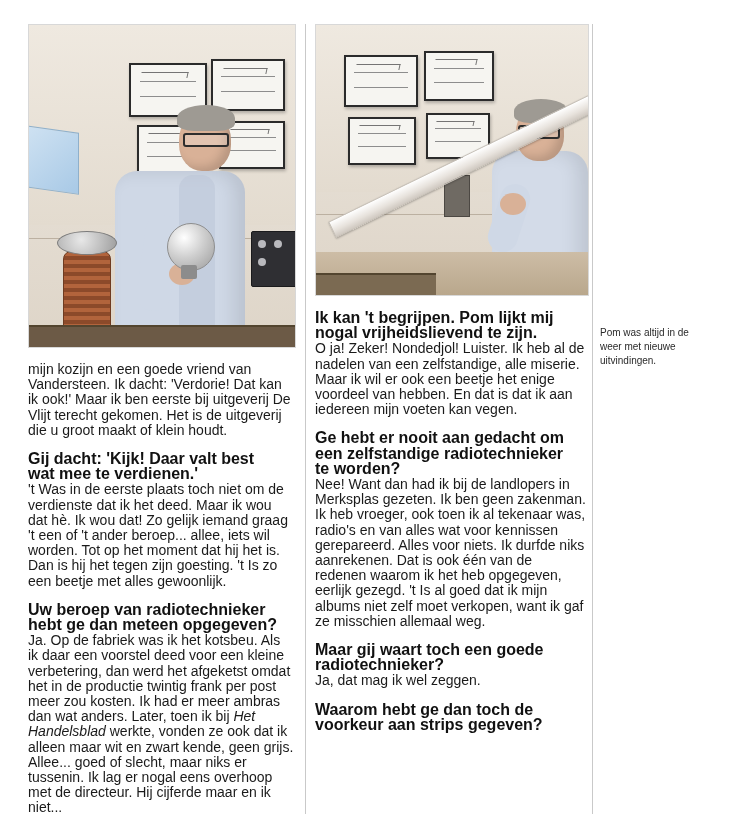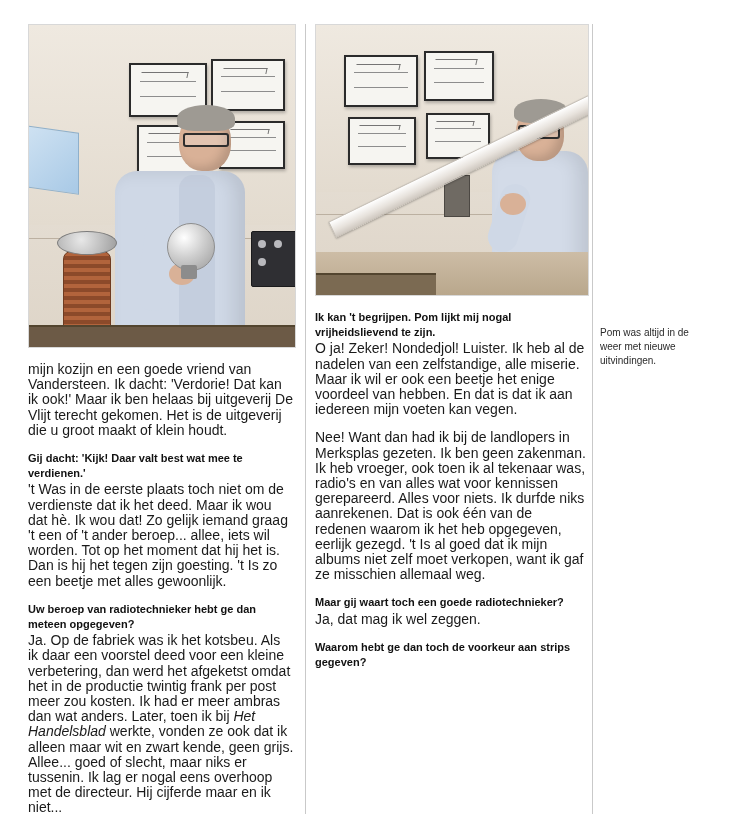--- a/index.html
+++ b/index.html
@@ -220,21 +220,21 @@
   
   .body-text {
     font-size: 14px;
     line-height: 15.2px;
     text-align: left;
     color: #1a1a1a;
     margin: 0 0 13px 0;
   }
   .q {
     font-weight: bold;
-    font-size: 11px;
+    font-size: 16px;
     line-height: 15.2px;
     margin: 0 12px 1px 0;
     color: #111;
   }
   .a {
     margin: 0 0 13px 0;
   }
   .italic { font-style: italic; }
 
   .caption {
@@ -293,21 +293,21 @@
       <div class="device" style="left:222px; top:206px; width:44px; height:54px;">
         <span class="knob" style="left:6px; top:8px;"></span>
         <span class="knob" style="left:22px; top:8px;"></span>
         <span class="knob" style="left:6px; top:26px;"></span>
       </div>
 
       <div class="table" style="left:0; top:300px; width:266px; height:22px;"></div>
     </div>
 
     <div class="lead-left">
-      <p class="body-text">mijn kozijn en een goede vriend van Vandersteen. Ik dacht: 'Verdorie! Dat kan ik ook!' Maar ik ben helaas bij uitgeverij De Vlijt terecht gekomen. Het is de uitgeverij die u groot maakt of klein houdt.</p>
+      <p class="body-text">mijn kozijn en een goede vriend van Vandersteen. Ik dacht: 'Verdorie! Dat kan ik ook!' Maar ik ben eerste bij uitgeverij De Vlijt terecht gekomen. Het is de uitgeverij die u groot maakt of klein houdt.</p>
 
       <p class="q">Gij dacht: 'Kijk! Daar valt best wat mee te verdienen.'</p>
       <p class="body-text a">'t Was in de eerste plaats toch niet om de verdienste dat ik het deed. Maar ik wou dat hè. Ik wou dat! Zo gelijk iemand graag 't een of 't ander beroep... allee, iets wil worden. Tot op het moment dat hij het is. Dan is hij het tegen zijn goesting. 't Is zo een beetje met alles gewoonlijk.</p>
 
       <p class="q">Uw beroep van radiotechnieker hebt ge dan meteen opgegeven?</p>
       <p class="body-text a"><span>Ja. Op de fabriek was ik het kotsbeu. Als ik daar een voorstel deed voor een kleine verbetering, dan werd het afgeketst omdat het in de productie twintig frank per post meer zou kosten. Ik had er meer ambras dan wat anders. Later, toen ik bij </span><span class="italic">Het Handelsblad</span><span> werkte, vonden ze ook dat ik alleen maar wit en zwart kende, geen grijs. Allee... goed of slecht, maar niks er tussenin. Ik lag er nogal eens overhoop met de directeur. Hij cijferde maar en ik niet...</span></p>
     </div>
   </div>
 
   <div class="col-mid">
@@ -353,20 +353,21 @@
       <div class="tube-rod" style="left:16px; top:196px;"></div>
 
       <div class="carpet"></div>
       <div class="table" style="left:0; top:248px; width:120px; height:22px; background:#7b6a52;"></div>
     </div>
 
     <div class="lead-mid">
       <p class="q">Ik kan 't begrijpen. Pom lijkt mij nogal vrijheidslievend te zijn.</p>
       <p class="body-text a">O ja! Zeker! Nondedjol! Luister. Ik heb al de nadelen van een zelfstandige, alle miserie. Maar ik wil er ook een beetje het enige voordeel van hebben. En dat is dat ik aan iedereen mijn voeten kan vegen.</p>
 
+      <p class="q">Ge hebt er nooit aan gedacht om een zelfstandige radiotechnieker te worden?</p>
       <p class="body-text a">Nee! Want dan had ik bij de landlopers in Merksplas gezeten. Ik ben geen zakenman. Ik heb vroeger, ook toen ik al tekenaar was, radio's en van alles wat voor kennissen gerepareerd. Alles voor niets. Ik durfde niks aanrekenen. Dat is ook één van de redenen waarom ik het heb opgegeven, eerlijk gezegd. 't Is al goed dat ik mijn albums niet zelf moet verkopen, want ik gaf ze misschien allemaal weg.</p>
 
       <p class="q">Maar gij waart toch een goede radiotechnieker?</p>
       <p class="body-text a">Ja, dat mag ik wel zeggen.</p>
 
       <p class="q">Waarom hebt ge dan toch de voorkeur aan strips gegeven?</p>
     </div>
   </div>
 
   <div class="col-right">

